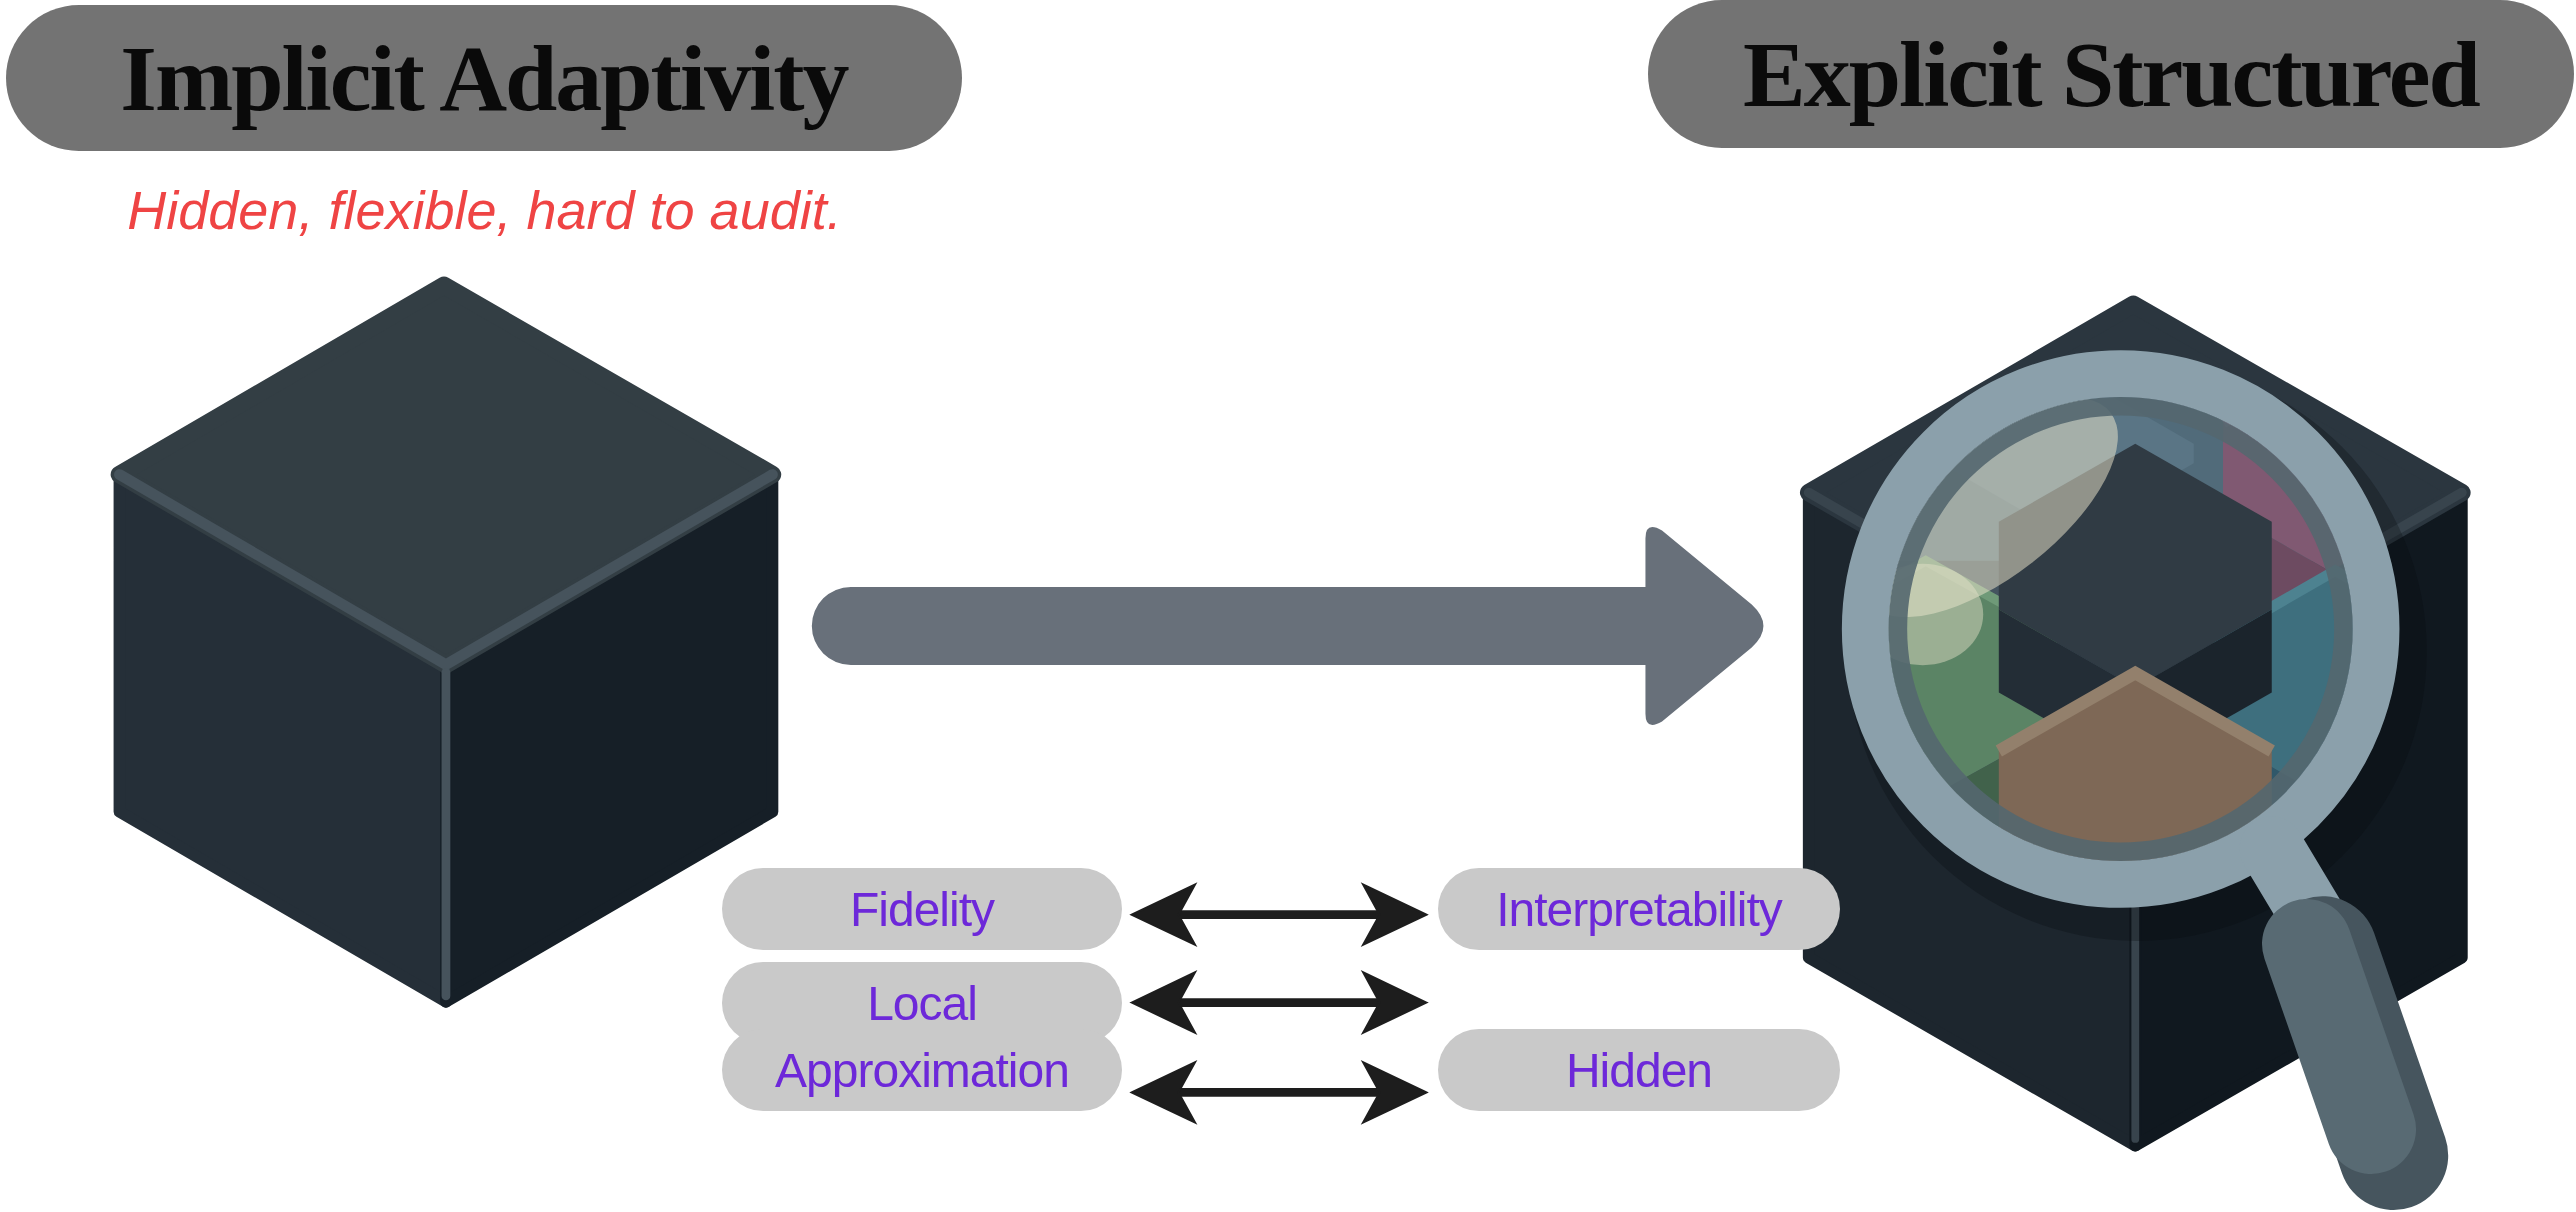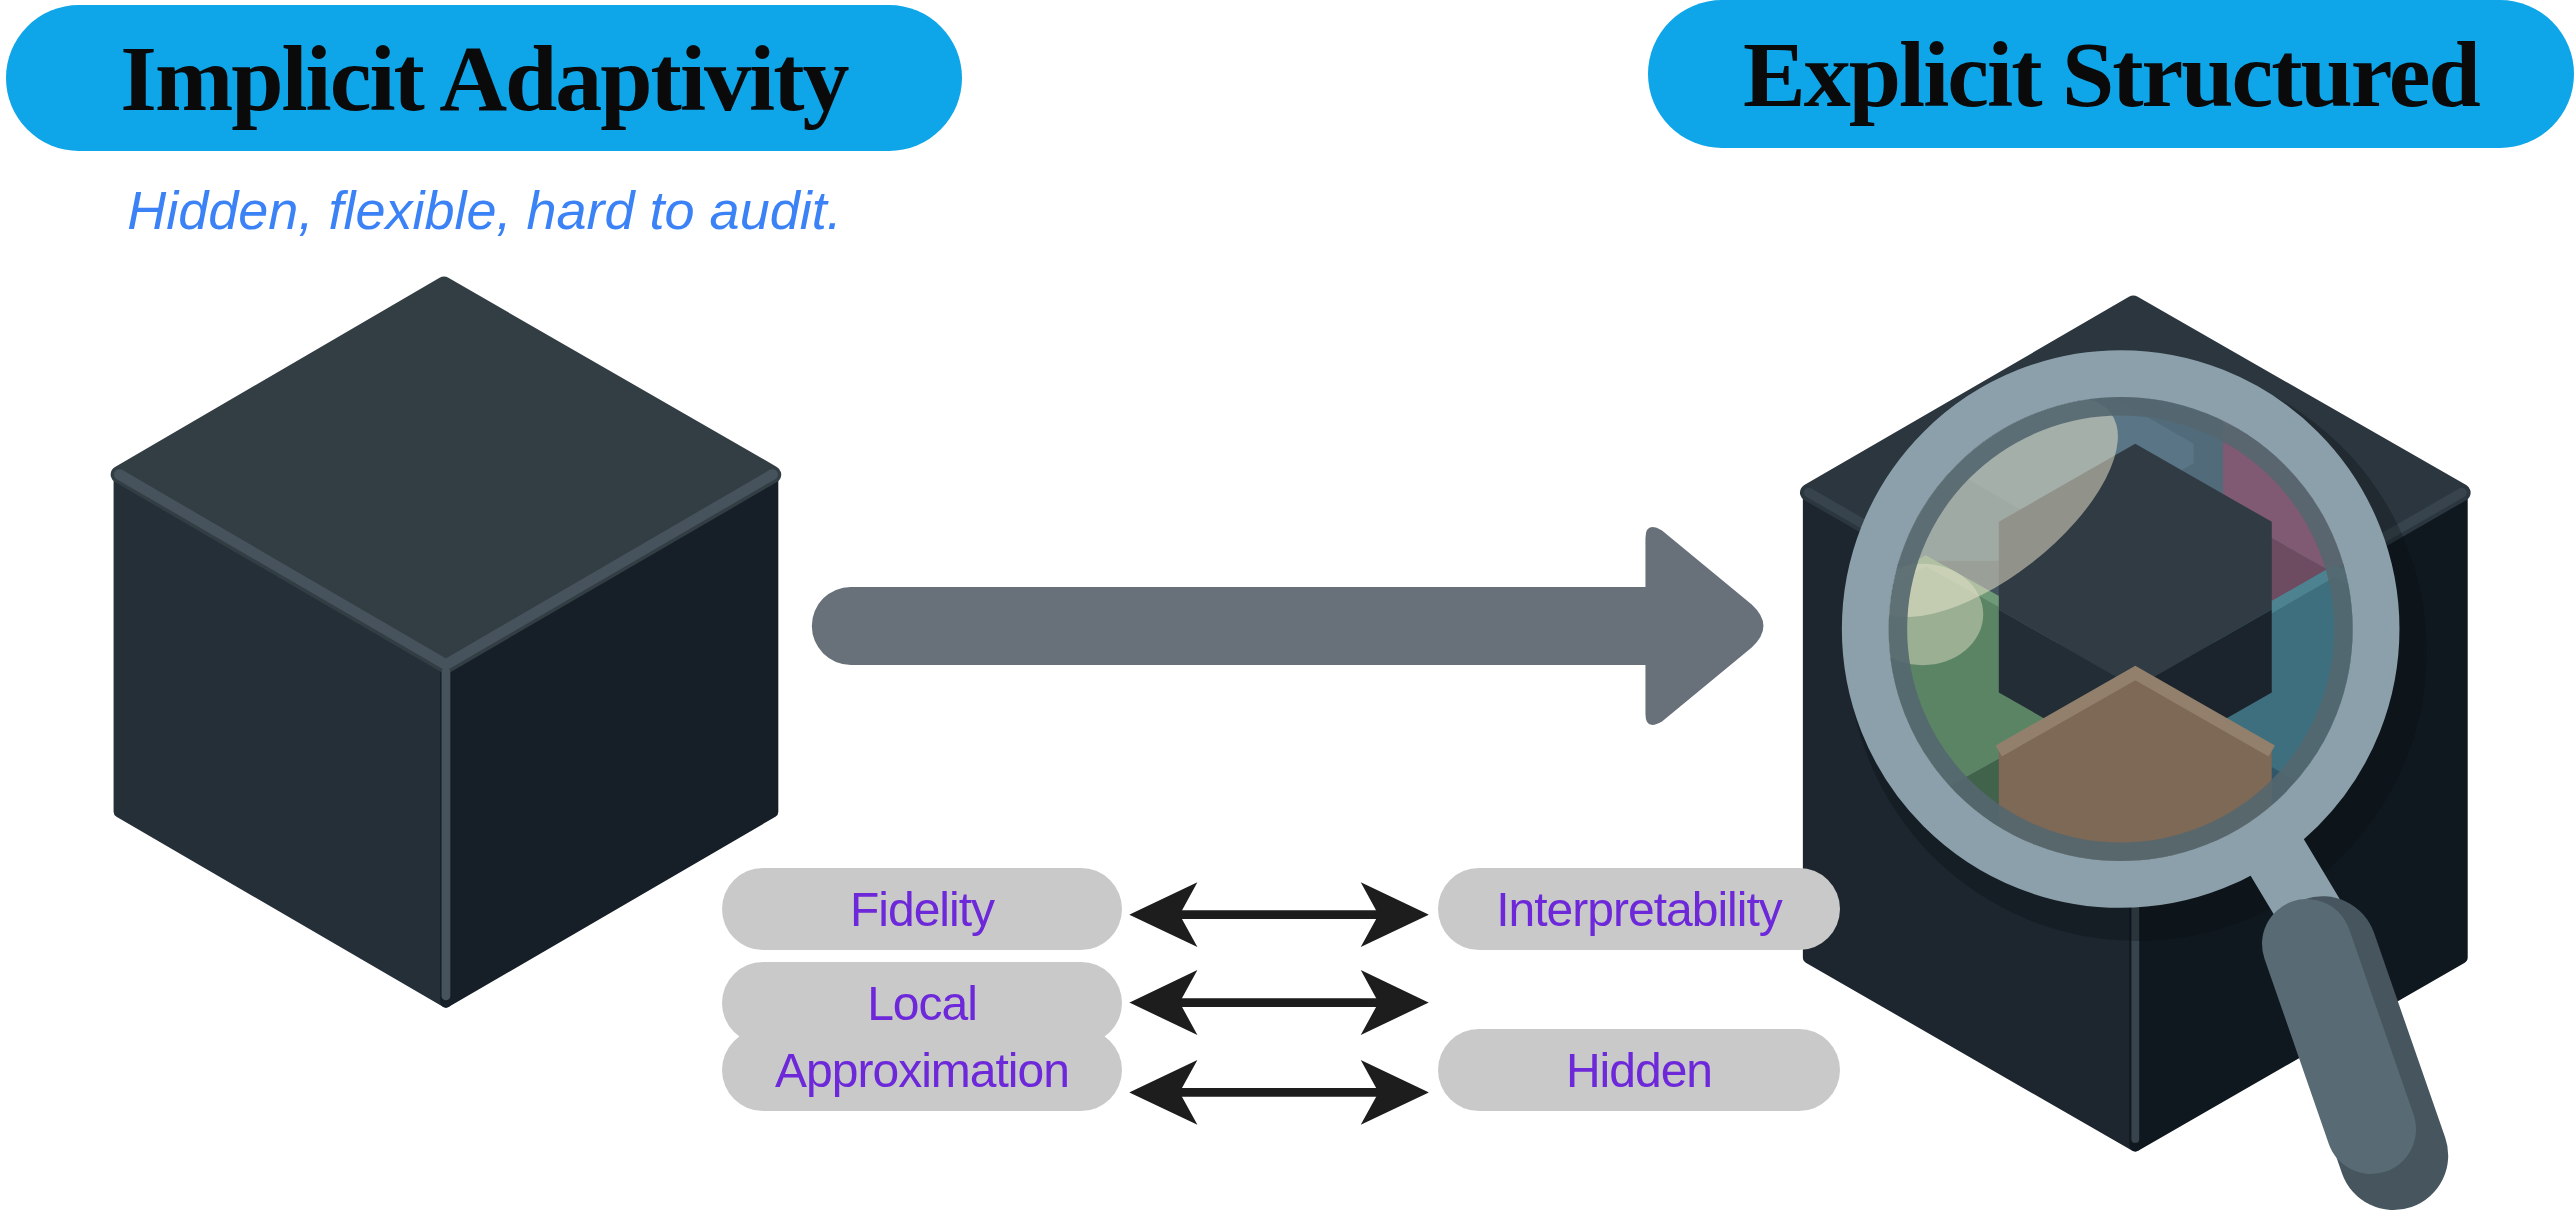--- a/index.html
+++ b/index.html
@@ -5,41 +5,41 @@
   html,body{margin:0;padding:0;background:#ffffff;}
   .canvas{
     position:relative;
     width:2576px;height:1213px;
     background:#ffffff;
     overflow:hidden;
     font-family:"Liberation Sans", sans-serif;
   }
   .title-pill{
     position:absolute;
-    background:#0ea5e9;
+    background:#737373;
     border-radius:74px;
     display:flex;align-items:center;justify-content:center;
   }
   .title-pill .title-text{
     font-family:"Liberation Serif", serif;
     font-weight:bold;
     font-size:94px;
     letter-spacing:-2px;
     color:#0a0a0a;
     white-space:nowrap;
   }
   #left-title{left:5.9px;top:4.9px;width:956px;height:146px;}
   #right-title{left:1648px;top:0px;width:926px;height:148px;}
   .subtitle{
     position:absolute;
     height:84px;width:897px;
     display:flex;align-items:center;justify-content:center;
     font-style:italic;
     font-size:54px;
-    color:#3b82f6;
+    color:#ef4444;
     white-space:nowrap;
   }
   #left-subtitle{left:36px;top:168px;}
   #right-subtitle{left:1663px;top:168px;}
   .gfx{position:absolute;}
   #left-cube-svg{left:88px;top:263px;}
   #arrow-svg{left:800px;top:507px;}
   #right-composite-svg{left:1794px;top:283px;}
   #tradeoff-arrows-svg{left:1116px;top:858px;}
   .tradeoff-pill{

